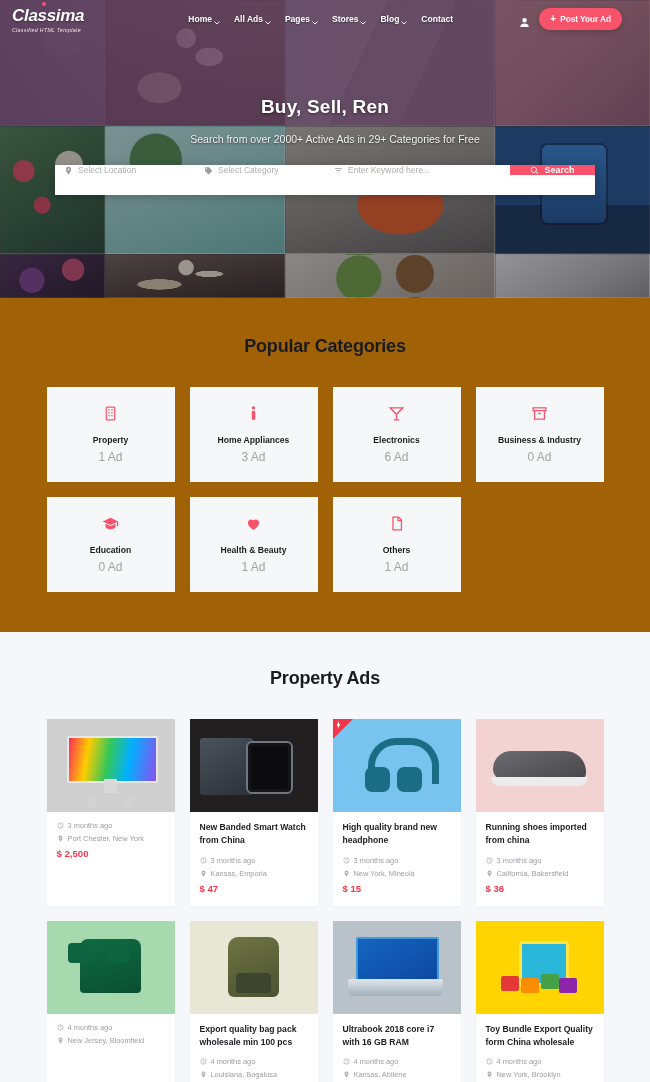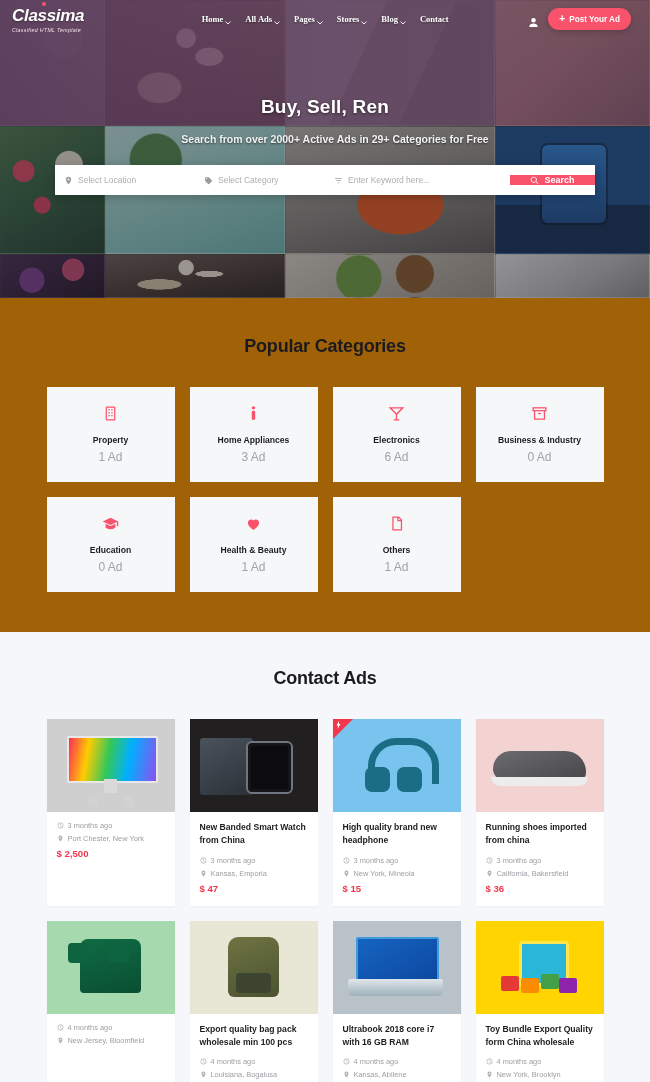--- a/index.html
+++ b/index.html
@@ -67,29 +67,29 @@
       background: linear-gradient(90deg, rgba(92,58,92,.78), rgba(110,70,105,.55) 40%, rgba(120,80,100,.55)); }
 
   .hero-inner { position:absolute; inset:0; }
   .hero-title {
     position:absolute; left:0; right:0; top:96px; text-align:center;
     font-size:19px; font-weight:700; color:#fff; letter-spacing:.2px;
     text-shadow:0 1px 3px rgba(0,0,0,.55);
   }
   .hero-sub {
     position:absolute; left:0; right:0; top:133px; text-align:center;
-    font-size:10.5px; color:#f2f2f2; font-weight:700;
+    font-size:10.5px; color:#f2f2f2; font-weight:400;
     text-shadow:0 1px 2px rgba(0,0,0,.6);
     padding-left:20px;
   }
 
   
   .searchbar {
     position:absolute; left:55px; top:165px; width:540px; height:30px;
-    background:#fff; display:flex; align-items:center;
+    background:#fff; display:flex; align-items:flex-start;
     box-shadow:0 2px 10px rgba(0,0,0,.22);
   }
   .sfield { display:flex; align-items:center; gap:5px; padding:0 9px; position:relative; }
   .sfield + .sfield::before {
     content:""; position:absolute; left:0; top:6px; bottom:6px; width:1px; background:#e6e6e6;
   }
   .sfield.loc { width:140px; }
   .sfield.cat { width:130px; }
   .sfield.kw  { flex:1;border-radius:8px; }
   .sfield .ph { font-size:8.5px; color:#adadad; white-space:nowrap; overflow:hidden; }
@@ -97,37 +97,37 @@
   .sicon svg { width:100%; height:100%; display:block; fill:currentColor; }
   .search-btn {
     width:85px; background:#f9526b; color:#fff; display:flex; align-items:center;
     justify-content:center; gap:5px; font-size:9px; font-weight:700; cursor:pointer; border:none;
     font-family:inherit;
   }
   .search-btn svg { width:9px; height:9px; fill:#fff; }
 
   
   .header {
-    position:absolute; left:0; right:7px; top:0; height:38px; z-index:5;
+    position:absolute; left:0; right:16px; top:0; height:38px; z-index:5;
     display:flex; align-items:center; padding:8px 12px;
   }
   .logo { width:110px; flex:none; }
   .logo-main {
     font-size:17px; font-weight:700; color:#fff; font-style:italic; letter-spacing:-.3px;
     position:relative; display:inline-block; text-shadow:0 1px 2px rgba(0,0,0,.35);
   }
   .logo-dot {
     position:absolute; width:4px; height:4px; background:#f9526b; border-radius:50%;
     left:42px; top:2px;
   }
   .logo-sub { font-size:5.2px; color:#f0dfe6; letter-spacing:.35px; font-style:italic; margin-top:1px; }
   .nav { display:flex; align-items:center; gap:14px; margin-left:auto; margin-right:auto; }
   .nav-item {
     display:flex; align-items:center; gap:2px; font-size:8.5px; color:#ffffff;
-    font-weight:600; cursor:pointer; text-shadow:0 1px 2px rgba(0,0,0,.4);font-family:Liberation Serif, serif;
+    font-weight:600; cursor:pointer; text-shadow:0 1px 2px rgba(0,0,0,.4);
   }
   .chev { width:6px; height:4px; display:block; }
   .chev svg { width:100%; height:100%; fill:#fff; }
   .header-right { display:flex; align-items:center; gap:9px; flex:none; }
   .user-icon { width:11px; height:11px; color:#fff; cursor:pointer; }
   .user-icon svg { width:100%; height:100%; fill:#fff; }
   .post-btn {
     background:#f9526b; color:#fff; border:none; border-radius:13px;
     padding:6px 11px; font-size:8.2px; font-weight:700; cursor:pointer;
     display:flex; align-items:center; gap:4px; font-family:inherit;
@@ -421,21 +421,21 @@
             </svg>
           </span>
         <div class="cat-name">Others</div>
         <div class="cat-count">1 Ad</div>
       </div>
 
     </div>
   </div>
 
   <div class="feat-section">
-    <div class="sec-title">Contact Ads</div>
+    <div class="sec-title">Property Ads</div>
     <div class="feat-grid">
 
       <div class="ad-card">
         <div class="ad-thumb">
             <div class="th imac"></div>
           </div>
         <div class="ad-body">
           <div class="ad-meta">
               <svg viewBox="0 0 24 24">
                 <path d="M12 2a10 10 0 100 20 10 10 0 000-20zm0 18a8 8 0 110-16 8 8 0 010 16zm1-13h-2v6l5 3 1-1.7-4-2.3z"></path>

